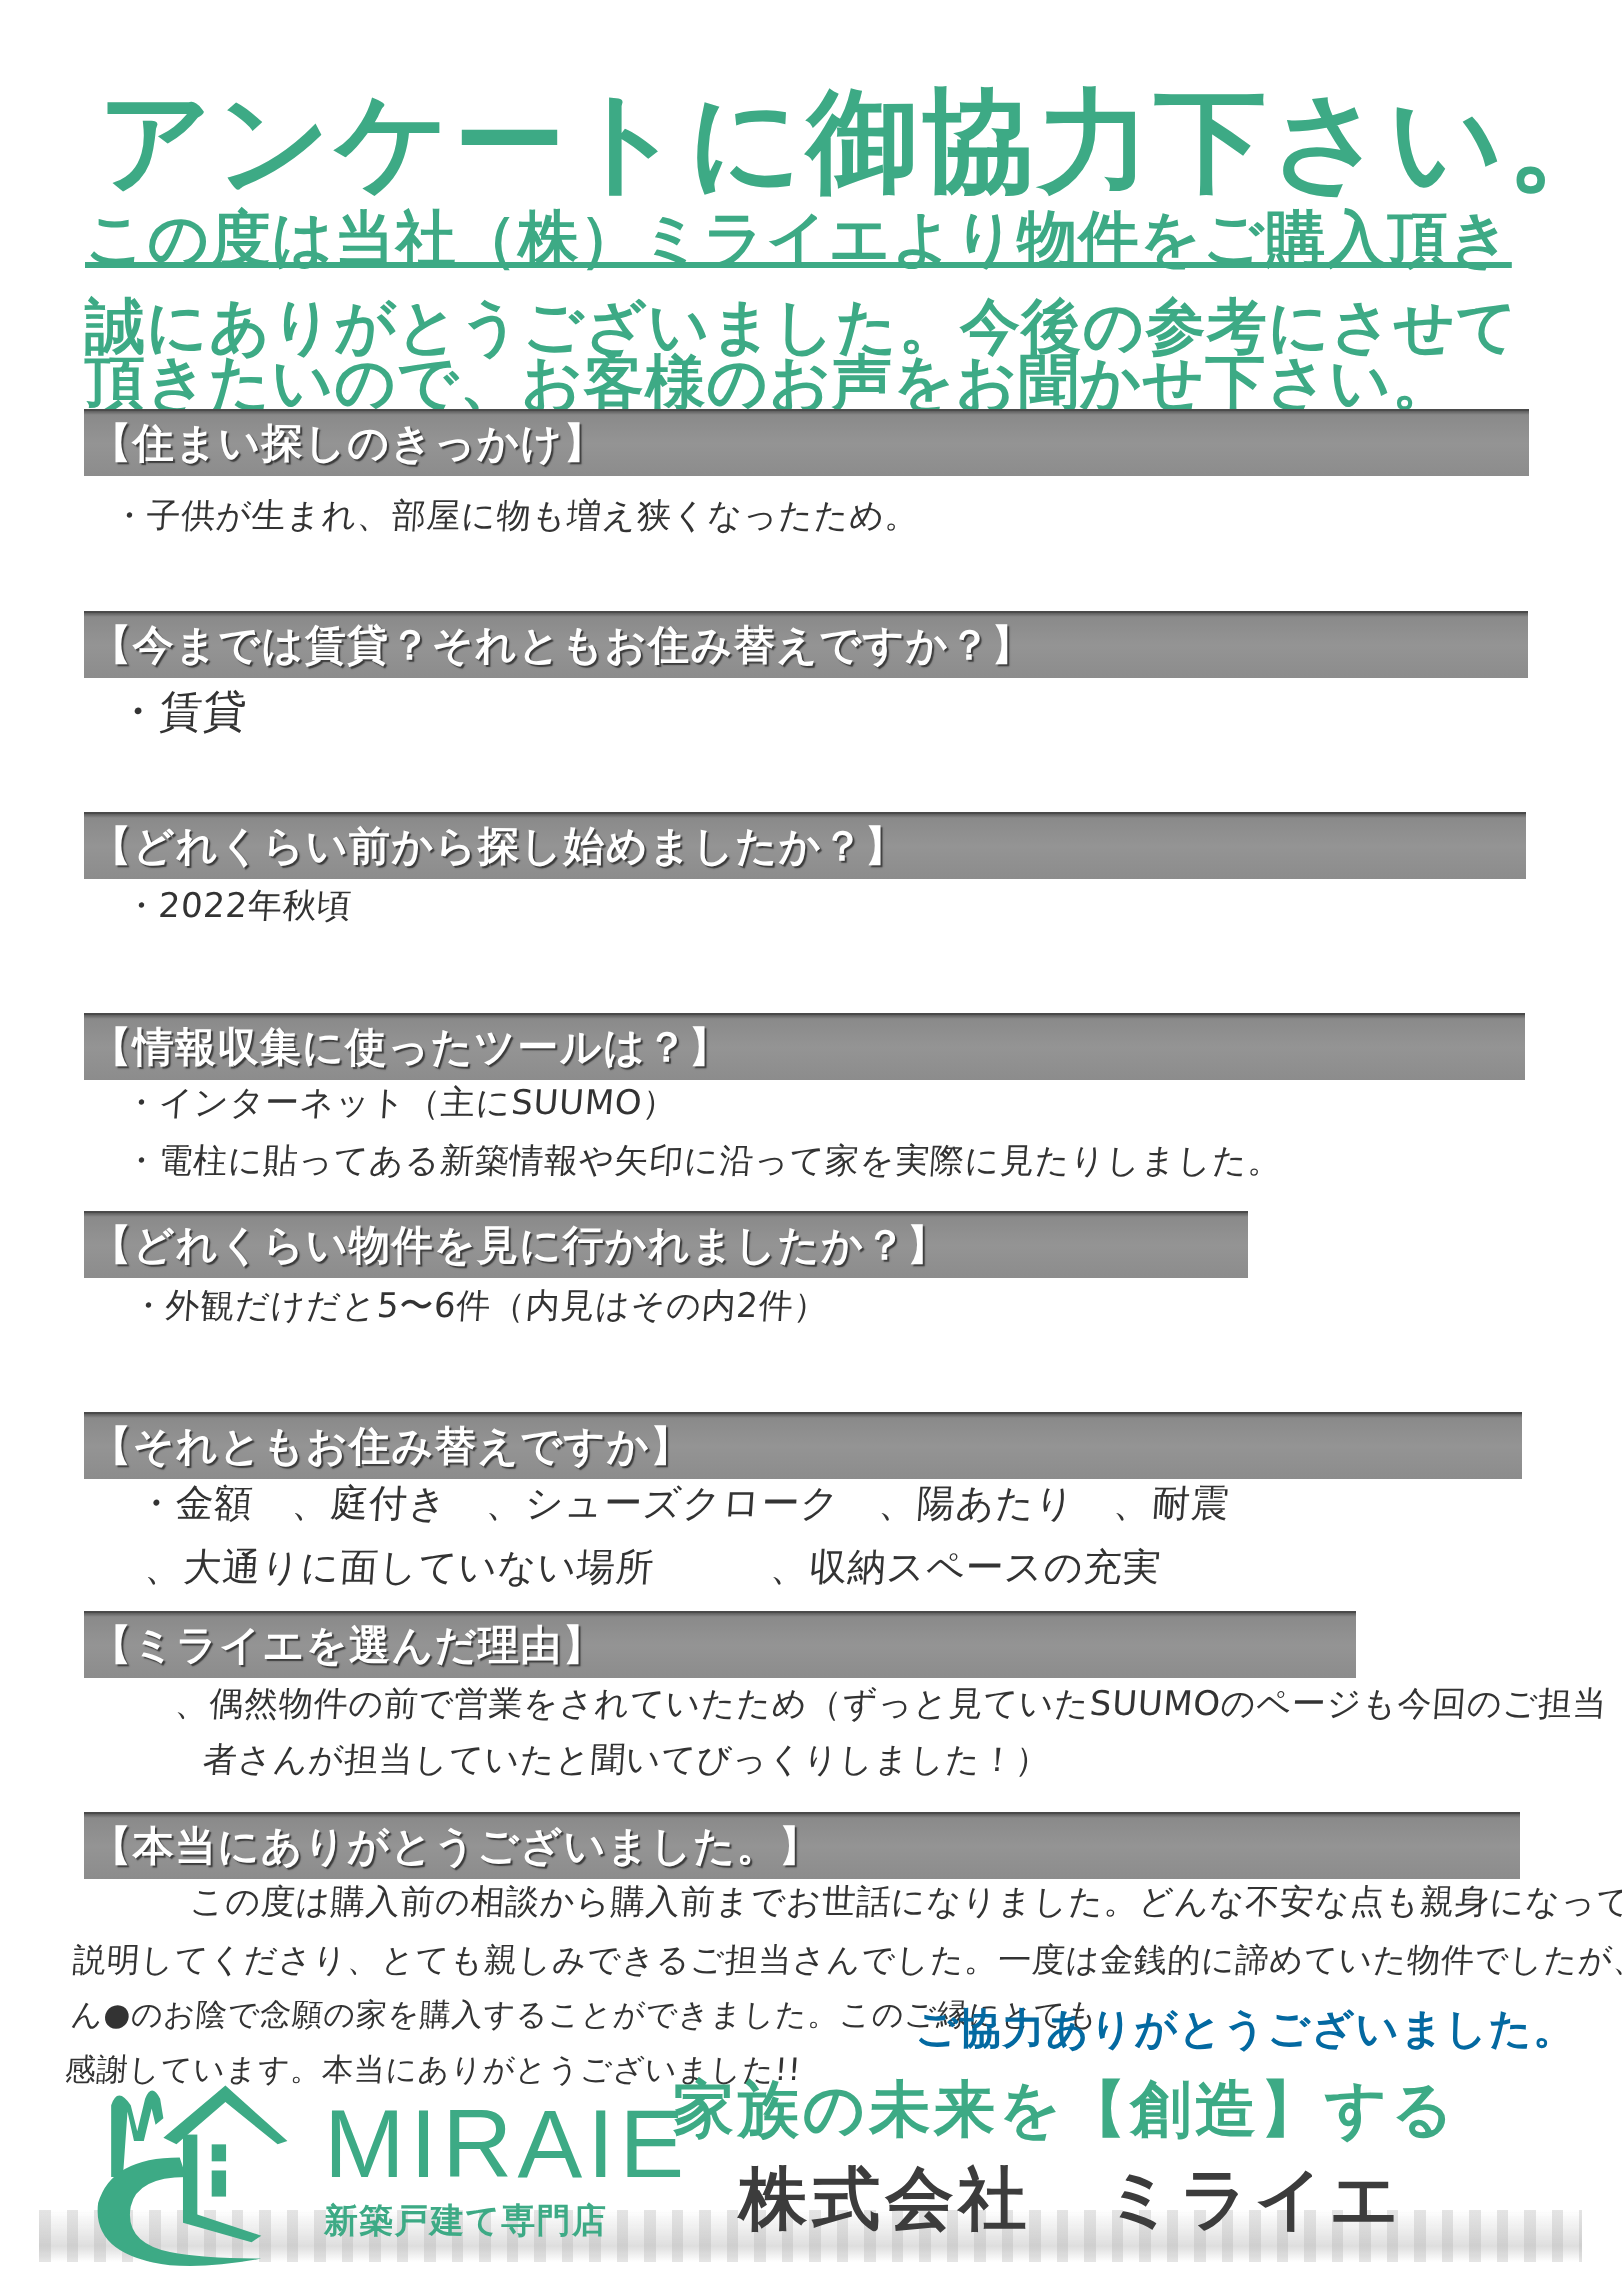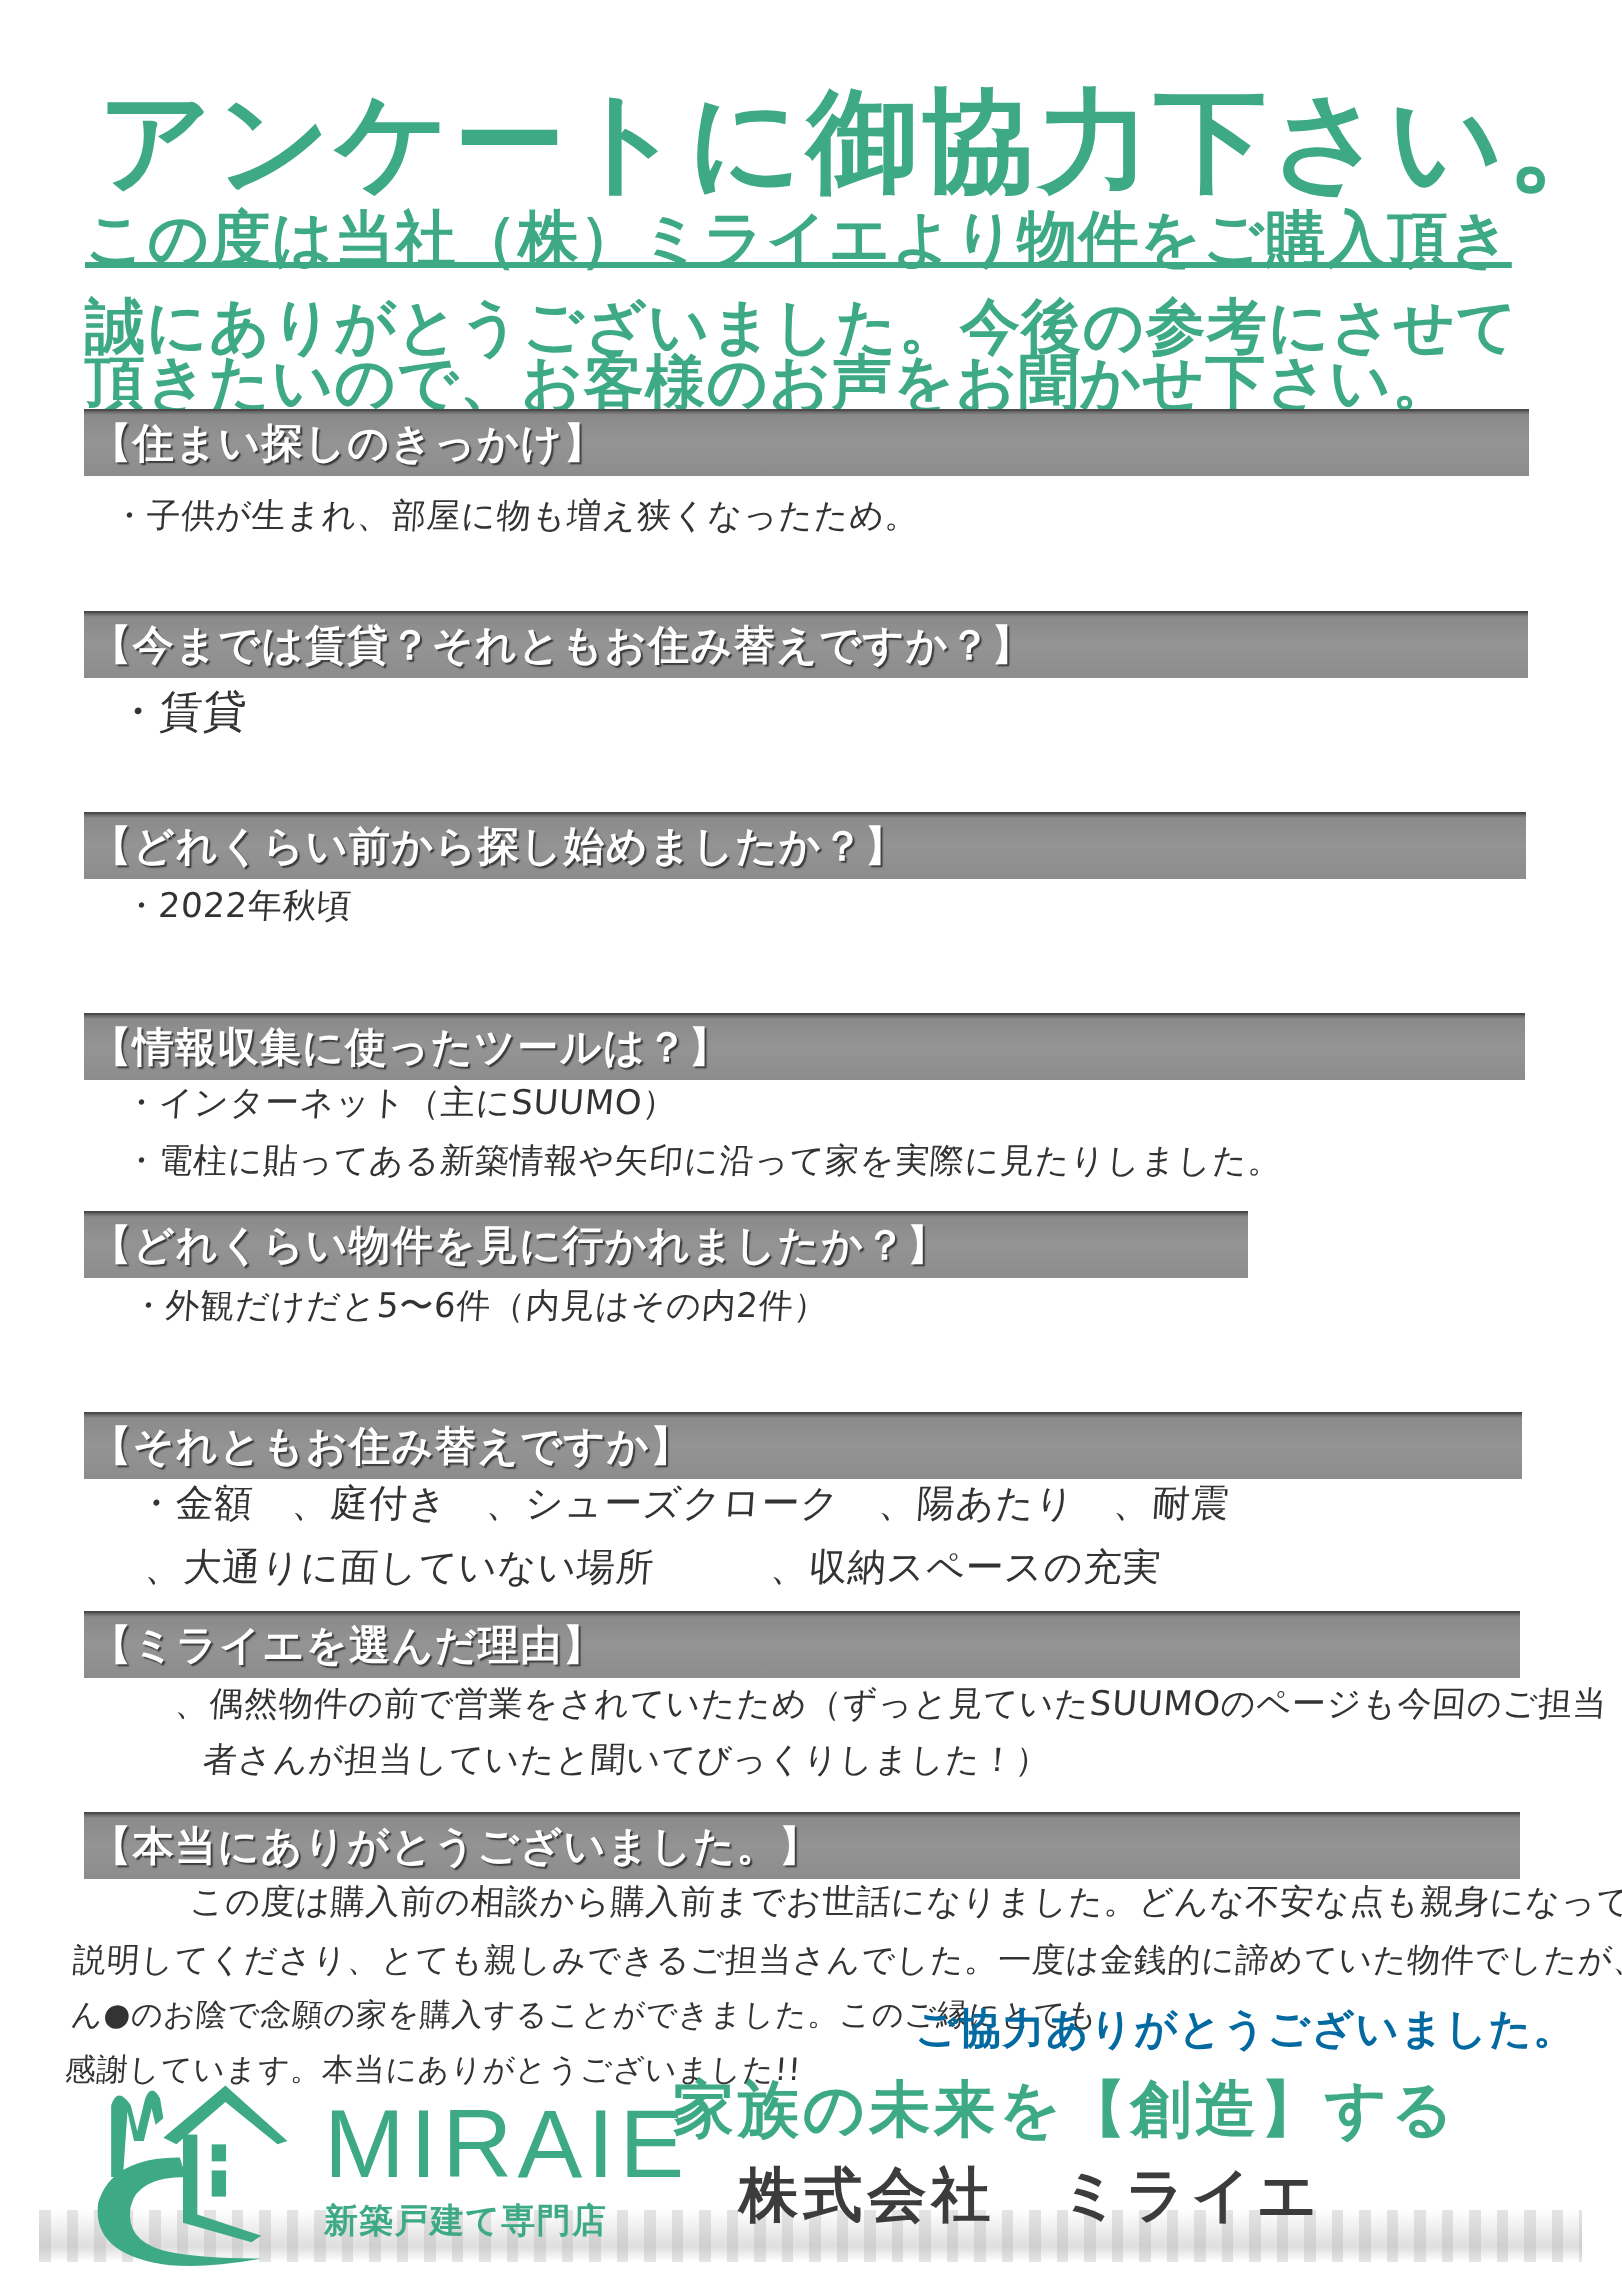--- a/index.html
+++ b/index.html
@@ -63,21 +63,21 @@
     left: 324px; top: 2203px;
     font-size: 34px; font-weight: bold; color: #3daa85; letter-spacing: 1.3px; line-height: 1;
   }
   .slogan {
     left: 673px; top: 2078px;
     font-size: 61px; font-weight: bold; color: #3daa85; letter-spacing: 3.9px;
     white-space: nowrap; line-height: 1;
   }
   .company {
     left: 739px; top: 2165px;
-    font-size: 59px; font-weight: bold; color: #3c3c3c; letter-spacing: 5.2px;
+    font-size: 68px; font-weight: bold; color: #3c3c3c; letter-spacing: 5.2px;
     white-space: nowrap; line-height: 1;
   }
   .skyline {
     left: 39px; top: 2210px; width: 1543px; height: 52px;
     background:
       repeating-linear-gradient(90deg, rgba(160,160,160,0.35) 0 11.8px, rgba(255,255,255,0) 11.8px 27.5px),
       linear-gradient(to bottom, rgba(255,255,255,0) 0%, rgba(180,180,180,0.55) 70%, rgba(255,255,255,0) 100%);
     opacity: 0.8;
   }
 </style>
@@ -114,21 +114,21 @@
   <span class="bar-label">【どれくらい物件を見に行かれましたか？】</span>
 </div>
 <div class="abs hand hand-s" style="left:131px; top:1288px;">・外観だけだと5〜6件（内見はその内2件）</div>
 
 <div class="abs bar" style="top:1412px; width:1438px;">
   <span class="bar-label">【それともお住み替えですか】</span>
 </div>
 <div class="abs hand hand-m" style="left:137px; top:1484px;">・金額　、庭付き　、シューズクローク　、陽あたり　、耐震</div>
 <div class="abs hand hand-m" style="left:145px; top:1548px;">、大通りに面していない場所　　　、収納スペースの充実</div>
 
-<div class="abs bar" style="top:1611px; width:1436px;">
+<div class="abs bar" style="top:1611px; width:1272px;">
   <span class="bar-label">【ミライエを選んだ理由】</span>
 </div>
 <div class="abs hand hand-s" style="left:175px; top:1686px;">、偶然物件の前で営業をされていたため（ずっと見ていたSUUMOのページも今回のご担当</div>
 <div class="abs hand hand-s" style="left:203px; top:1742px;">者さんが担当していたと聞いてびっくりしました！）</div>
 
 <div class="abs bar" style="top:1812px; width:1436px;">
   <span class="bar-label">【本当にありがとうございました。】</span>
 </div>
 <div class="abs hand hand-s" style="left:190px; top:1884px;">この度は購入前の相談から購入前までお世話になりました。どんな不安な点も親身になって</div>
 <div class="abs hand hand-s" style="left:73px; top:1943px; font-size:33px;">説明してくださり、とても親しみできるご担当さんでした。一度は金銭的に諦めていた物件でしたが、華山さ</div>

